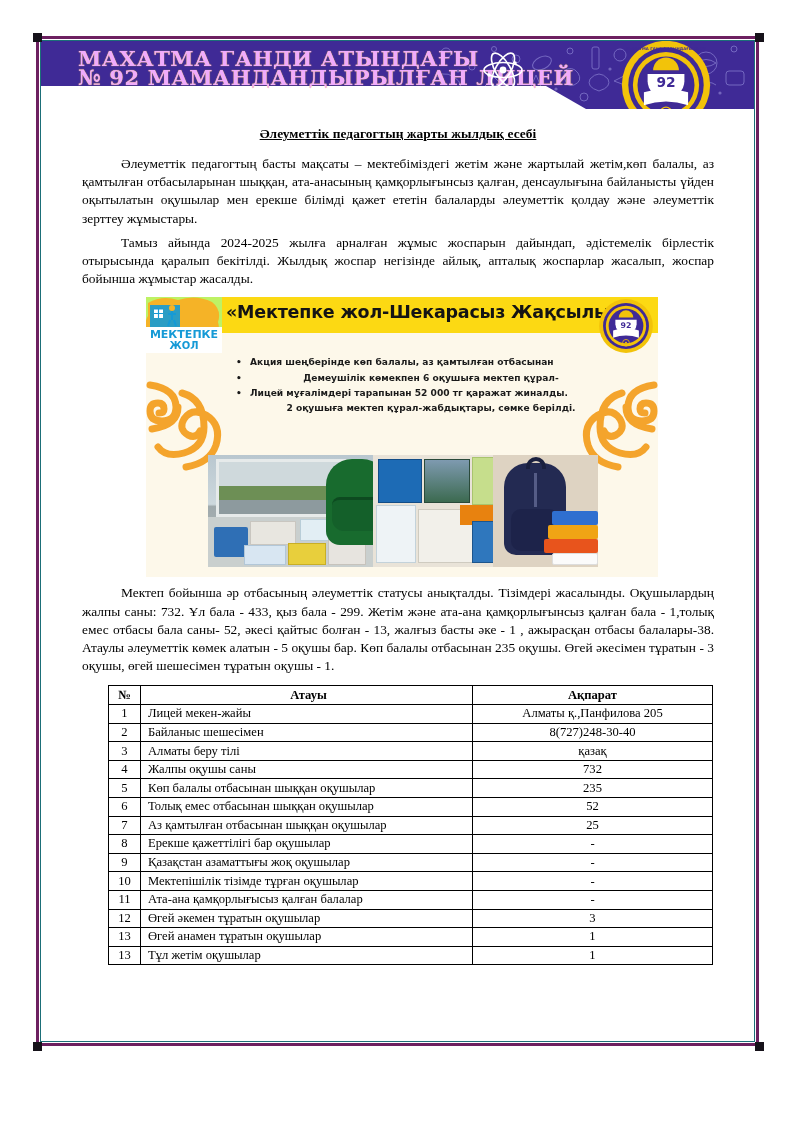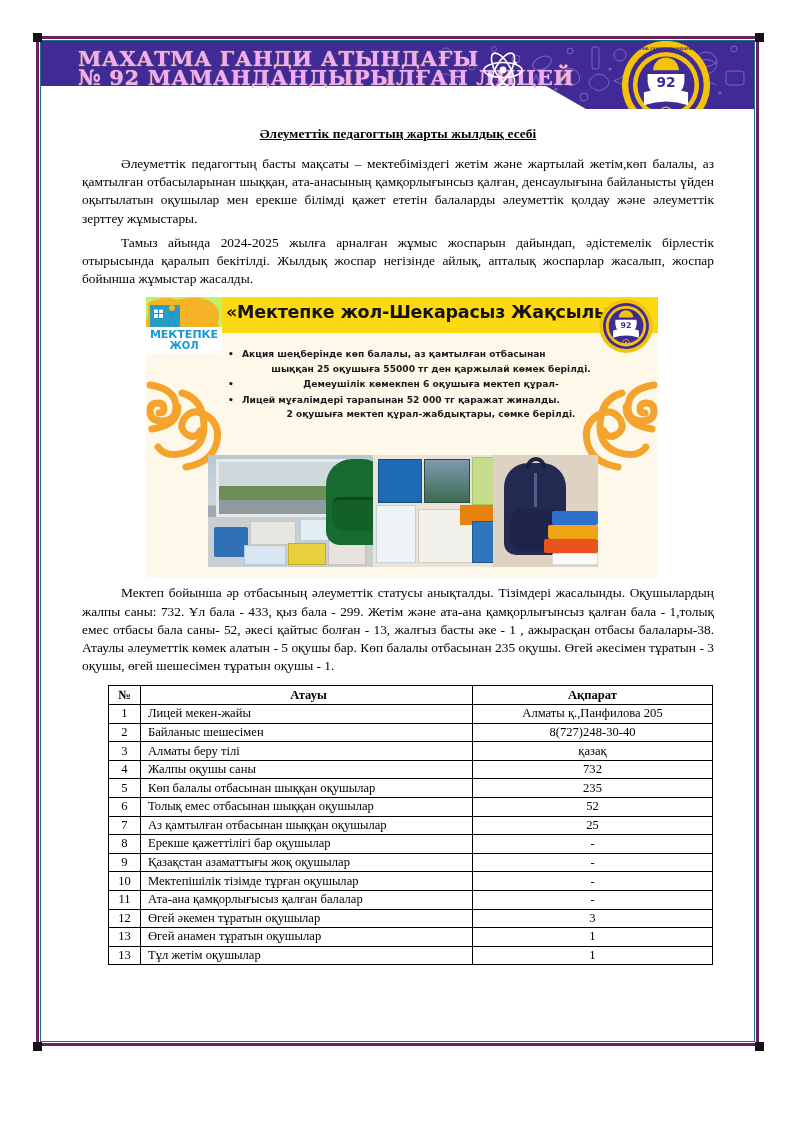--- a/index.html
+++ b/index.html
@@ -179,21 +179,21 @@
     margin-bottom: 1px;
     list-style: none;
     position: relative;
   }
   #poster-bullets li::before {
     content: "•";
     position: absolute;
     left: -14px;
     top: 0;
   }
-  #poster-bullets ul { margin: 8px; padding: 0 0 0 58px; }
+  #poster-bullets ul { margin: 16px; padding: 0 0 0 58px; }
   .bl-c { text-align: center; display: block; }
   #poster-photo {
     position: absolute;
     left: 62px; top: 158px;
     width: 390px; height: 112px;
     overflow: hidden;
     z-index: 5;
   }
 
   
@@ -396,21 +396,20 @@
         <text x="50" y="53" font-family="DejaVu Sans, sans-serif" font-size="14" font-weight="bold" fill="#3f2a96" text-anchor="middle">92</text>
         <path d="M27 58 q23 -8 46 0 v13 q-23 -8 -46 0z" fill="#ffffff"></path>
         <circle cx="50" cy="80" r="6" fill="none" stroke="#f2c30a" stroke-width="1.4"></circle>
         <circle cx="50" cy="80" r="1.8" fill="#f2c30a"></circle>
       </svg>
 
       <div id="poster-bullets">
         <ul>
           <li>
             <span>Акция шеңберінде  көп балалы, аз қамтылған отбасынан</span><br>
-            <span class="bl-c">шыққан 25 оқушыға 55000 тг ден қаржылай көмек берілді.</span>
           </li>
           <li>
             <span class="bl-c">Демеушілік көмекпен 6 оқушыға мектеп құрал-</span>
           </li>
           <li>
             <span>Лицей мұғалімдері тарапынан 52 000 тг қаражат жиналды.</span><br>
             <span class="bl-c">2 оқушыға мектеп құрал-жабдықтары, сөмке берілді.</span>
           </li>
         </ul>
       </div>

